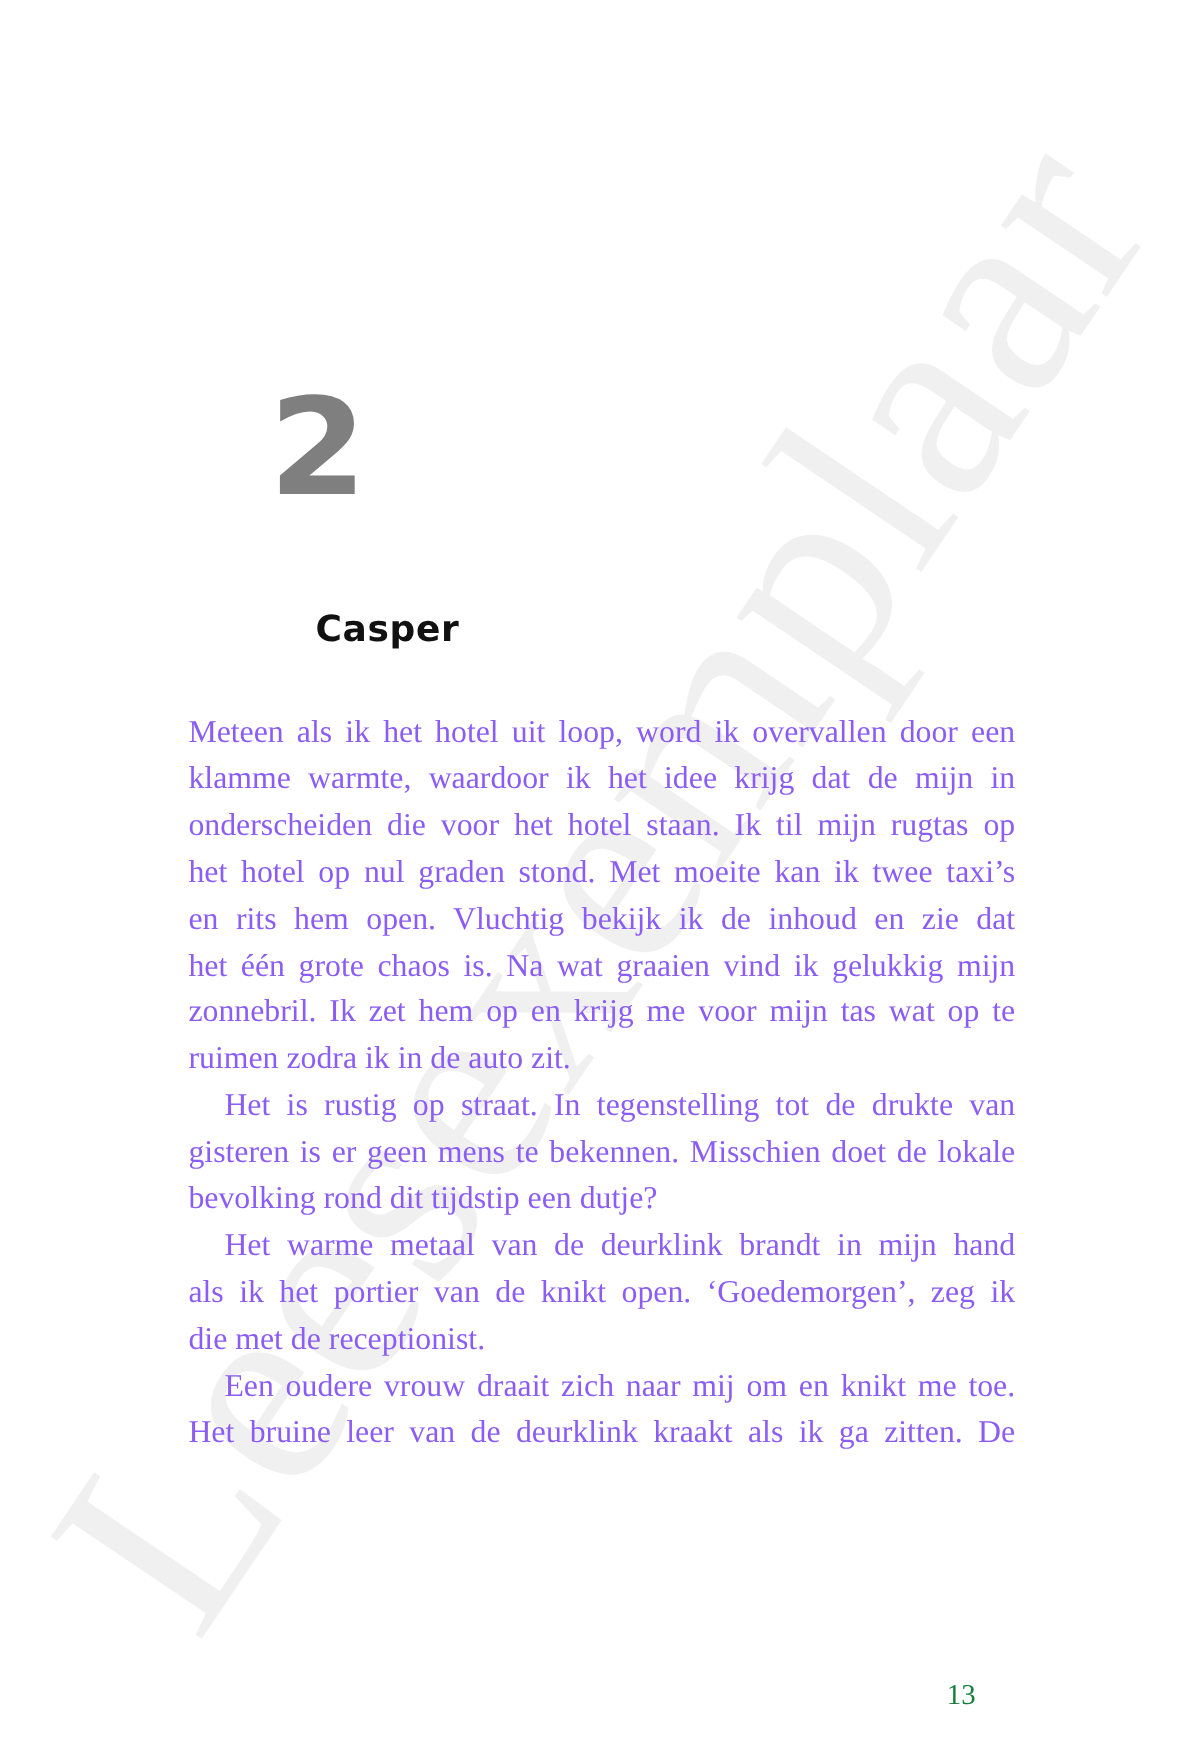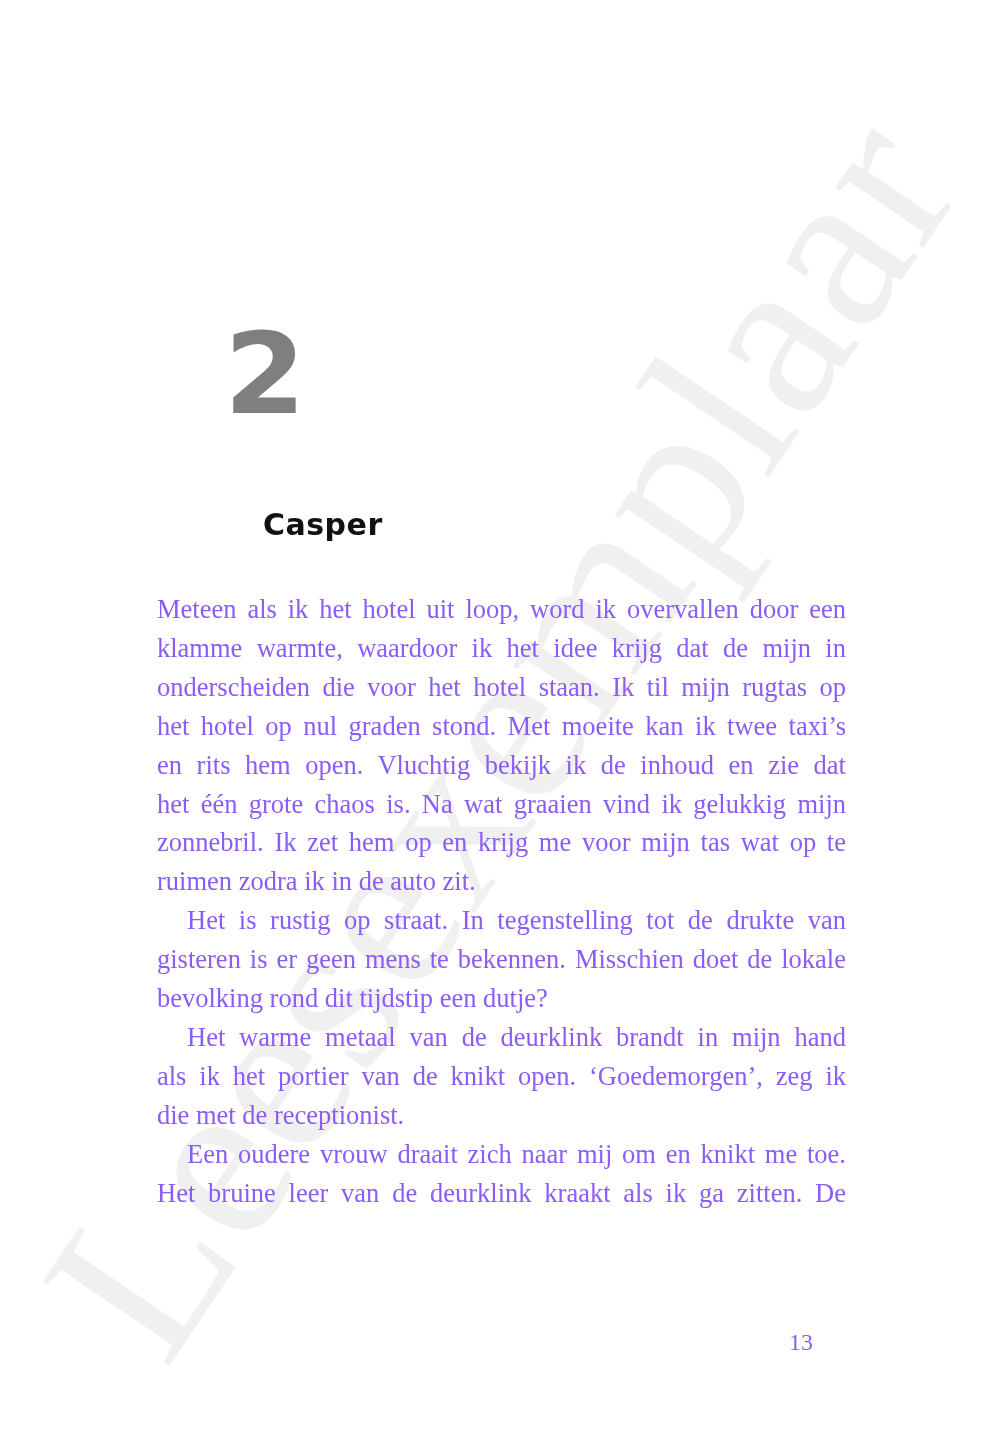--- a/index.html
+++ b/index.html
@@ -49,24 +49,24 @@
       font-size: 26.5px;
       line-height: 38.9px;
       color: #8b5cf6;
       z-index: 1;
     }
     .line { display: block; text-align: justify; text-align-last: justify; white-space: nowrap; }
     .line.end { text-align-last: left; }
     .line.ind { padding-left: 30px; }
     .page-number {
       position: absolute;
-      left: 789px; top: 1329px;
+      left: 789px; top: 1400px;
       font-family: "Liberation Serif", "DejaVu Serif", serif;
       font-size: 24px;
-      color: #8b5cf6;
+      color: #15803d;
       z-index: 1;
     }
   </style>
 </head>
 <body>
 
 <div class="watermark">Leesexemplaar</div>
 
 <div class="chapter-number">2</div>
 <div class="chapter-title">Casper</div>

